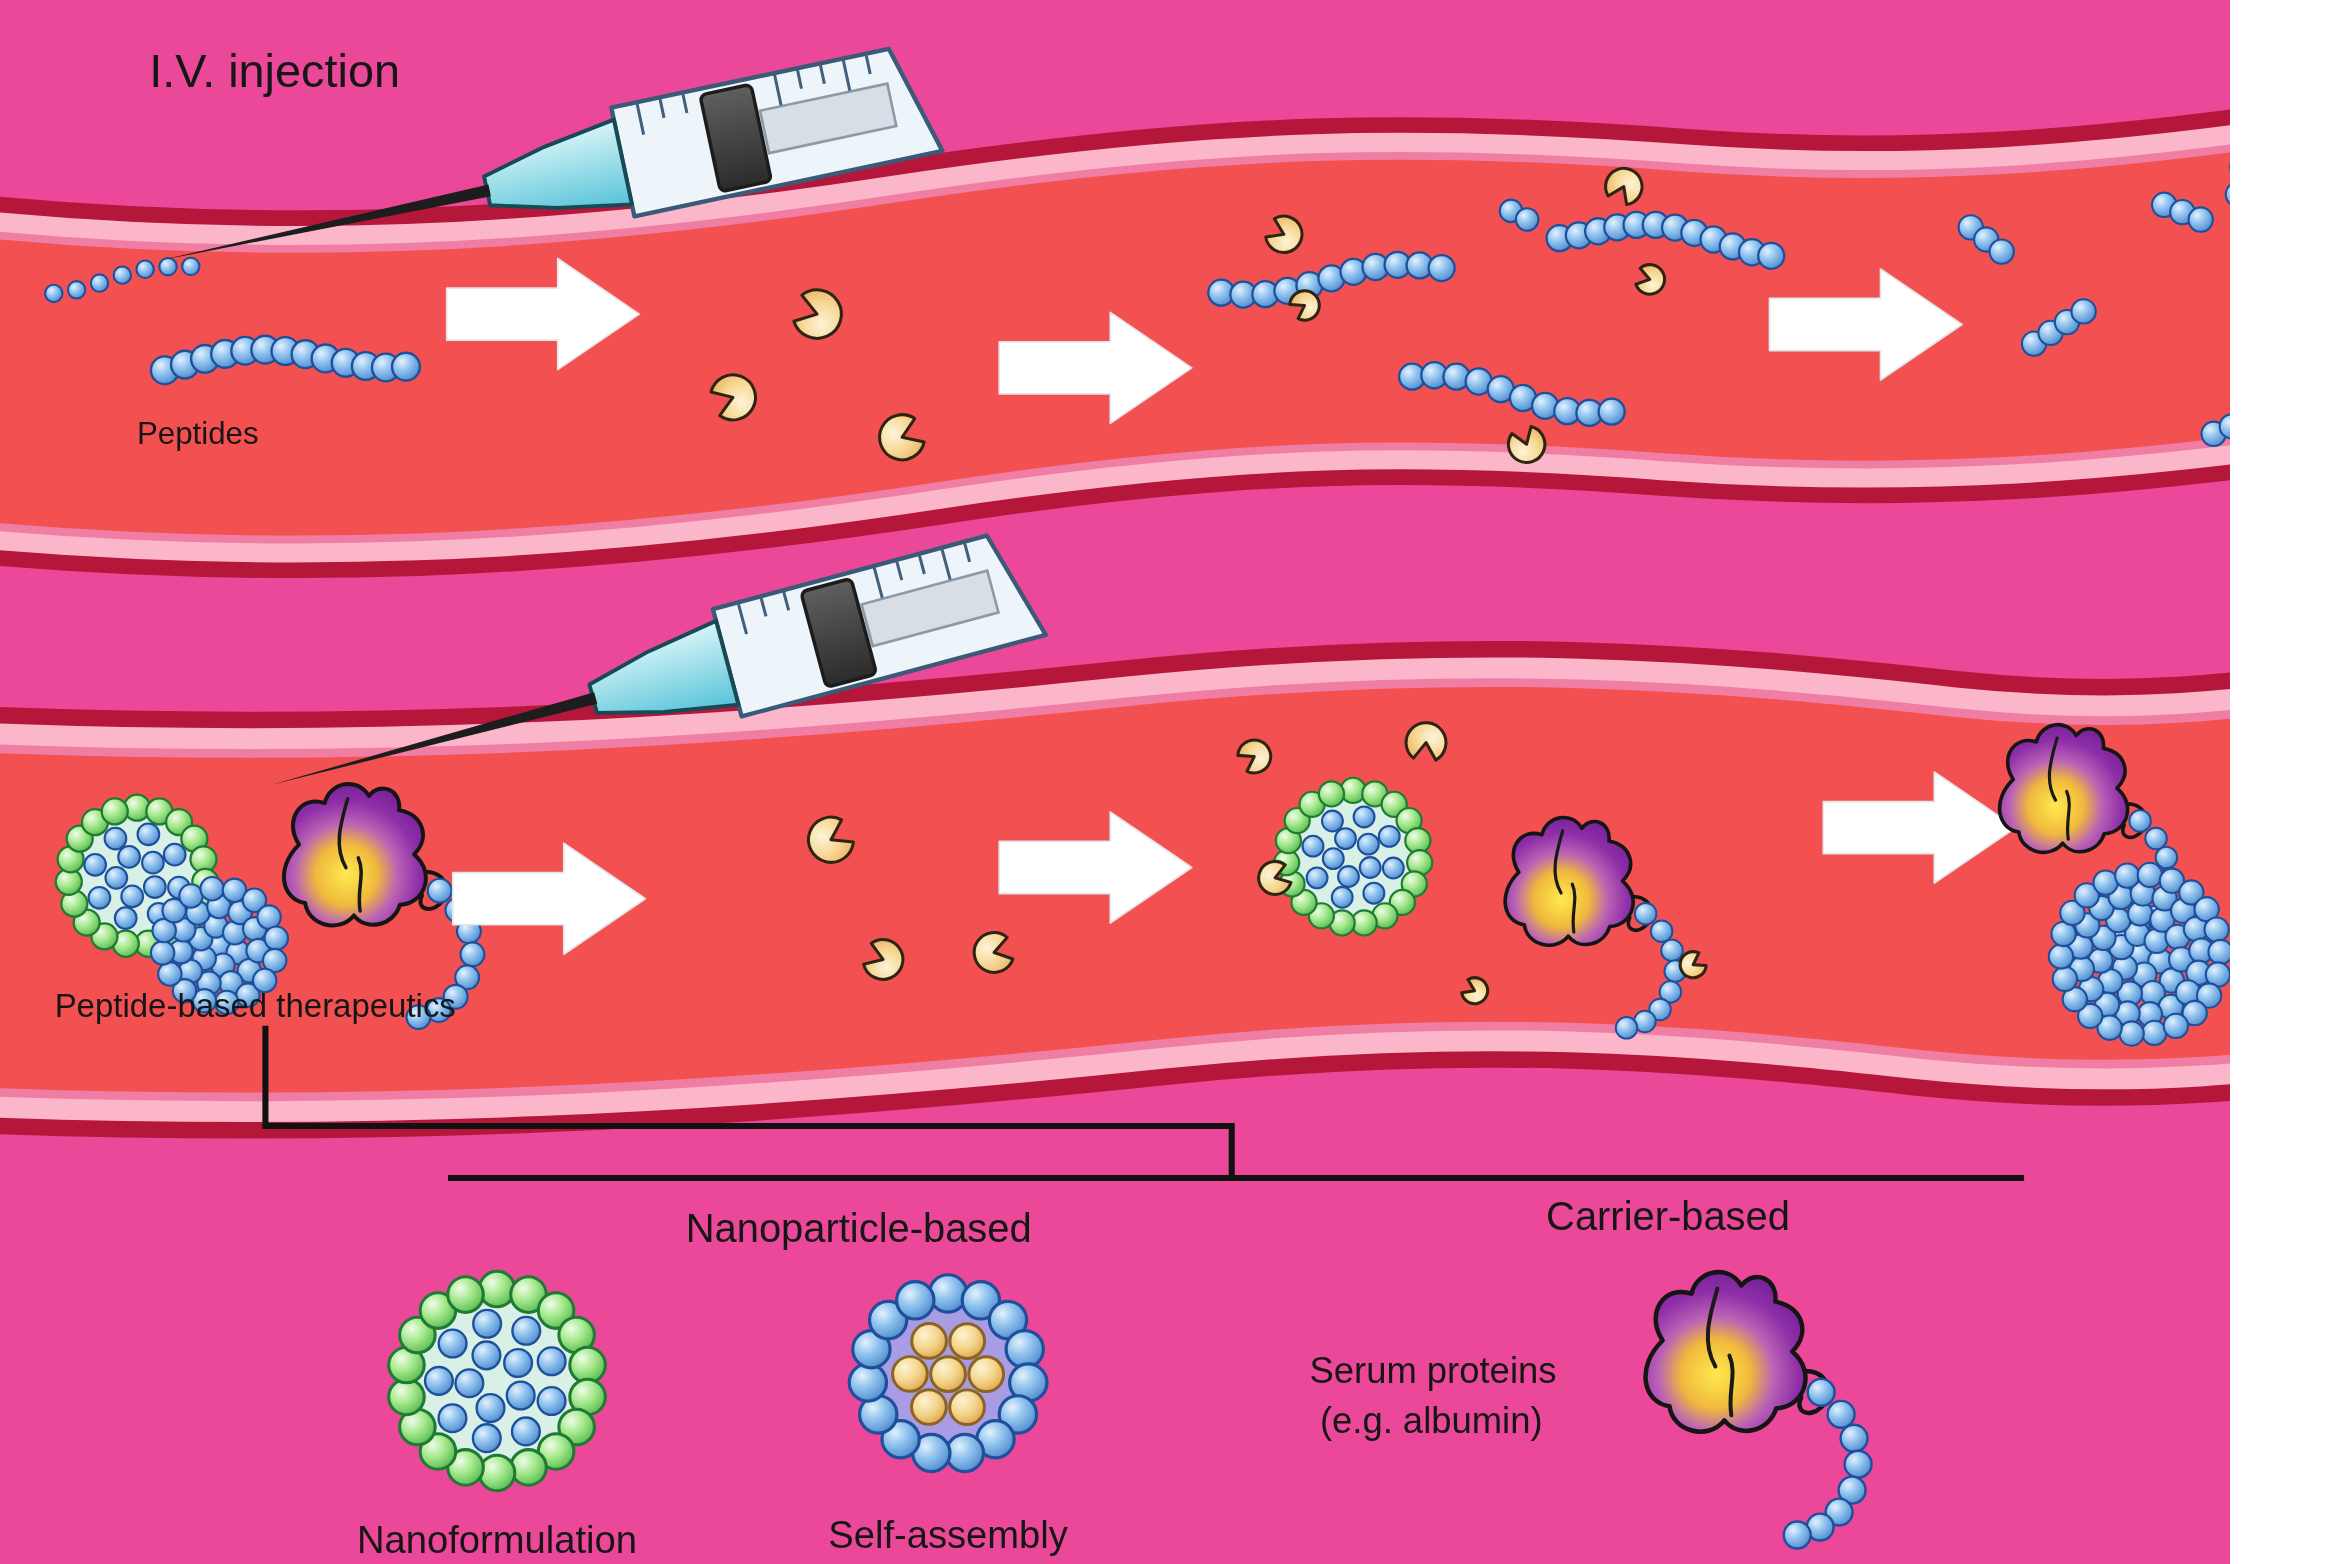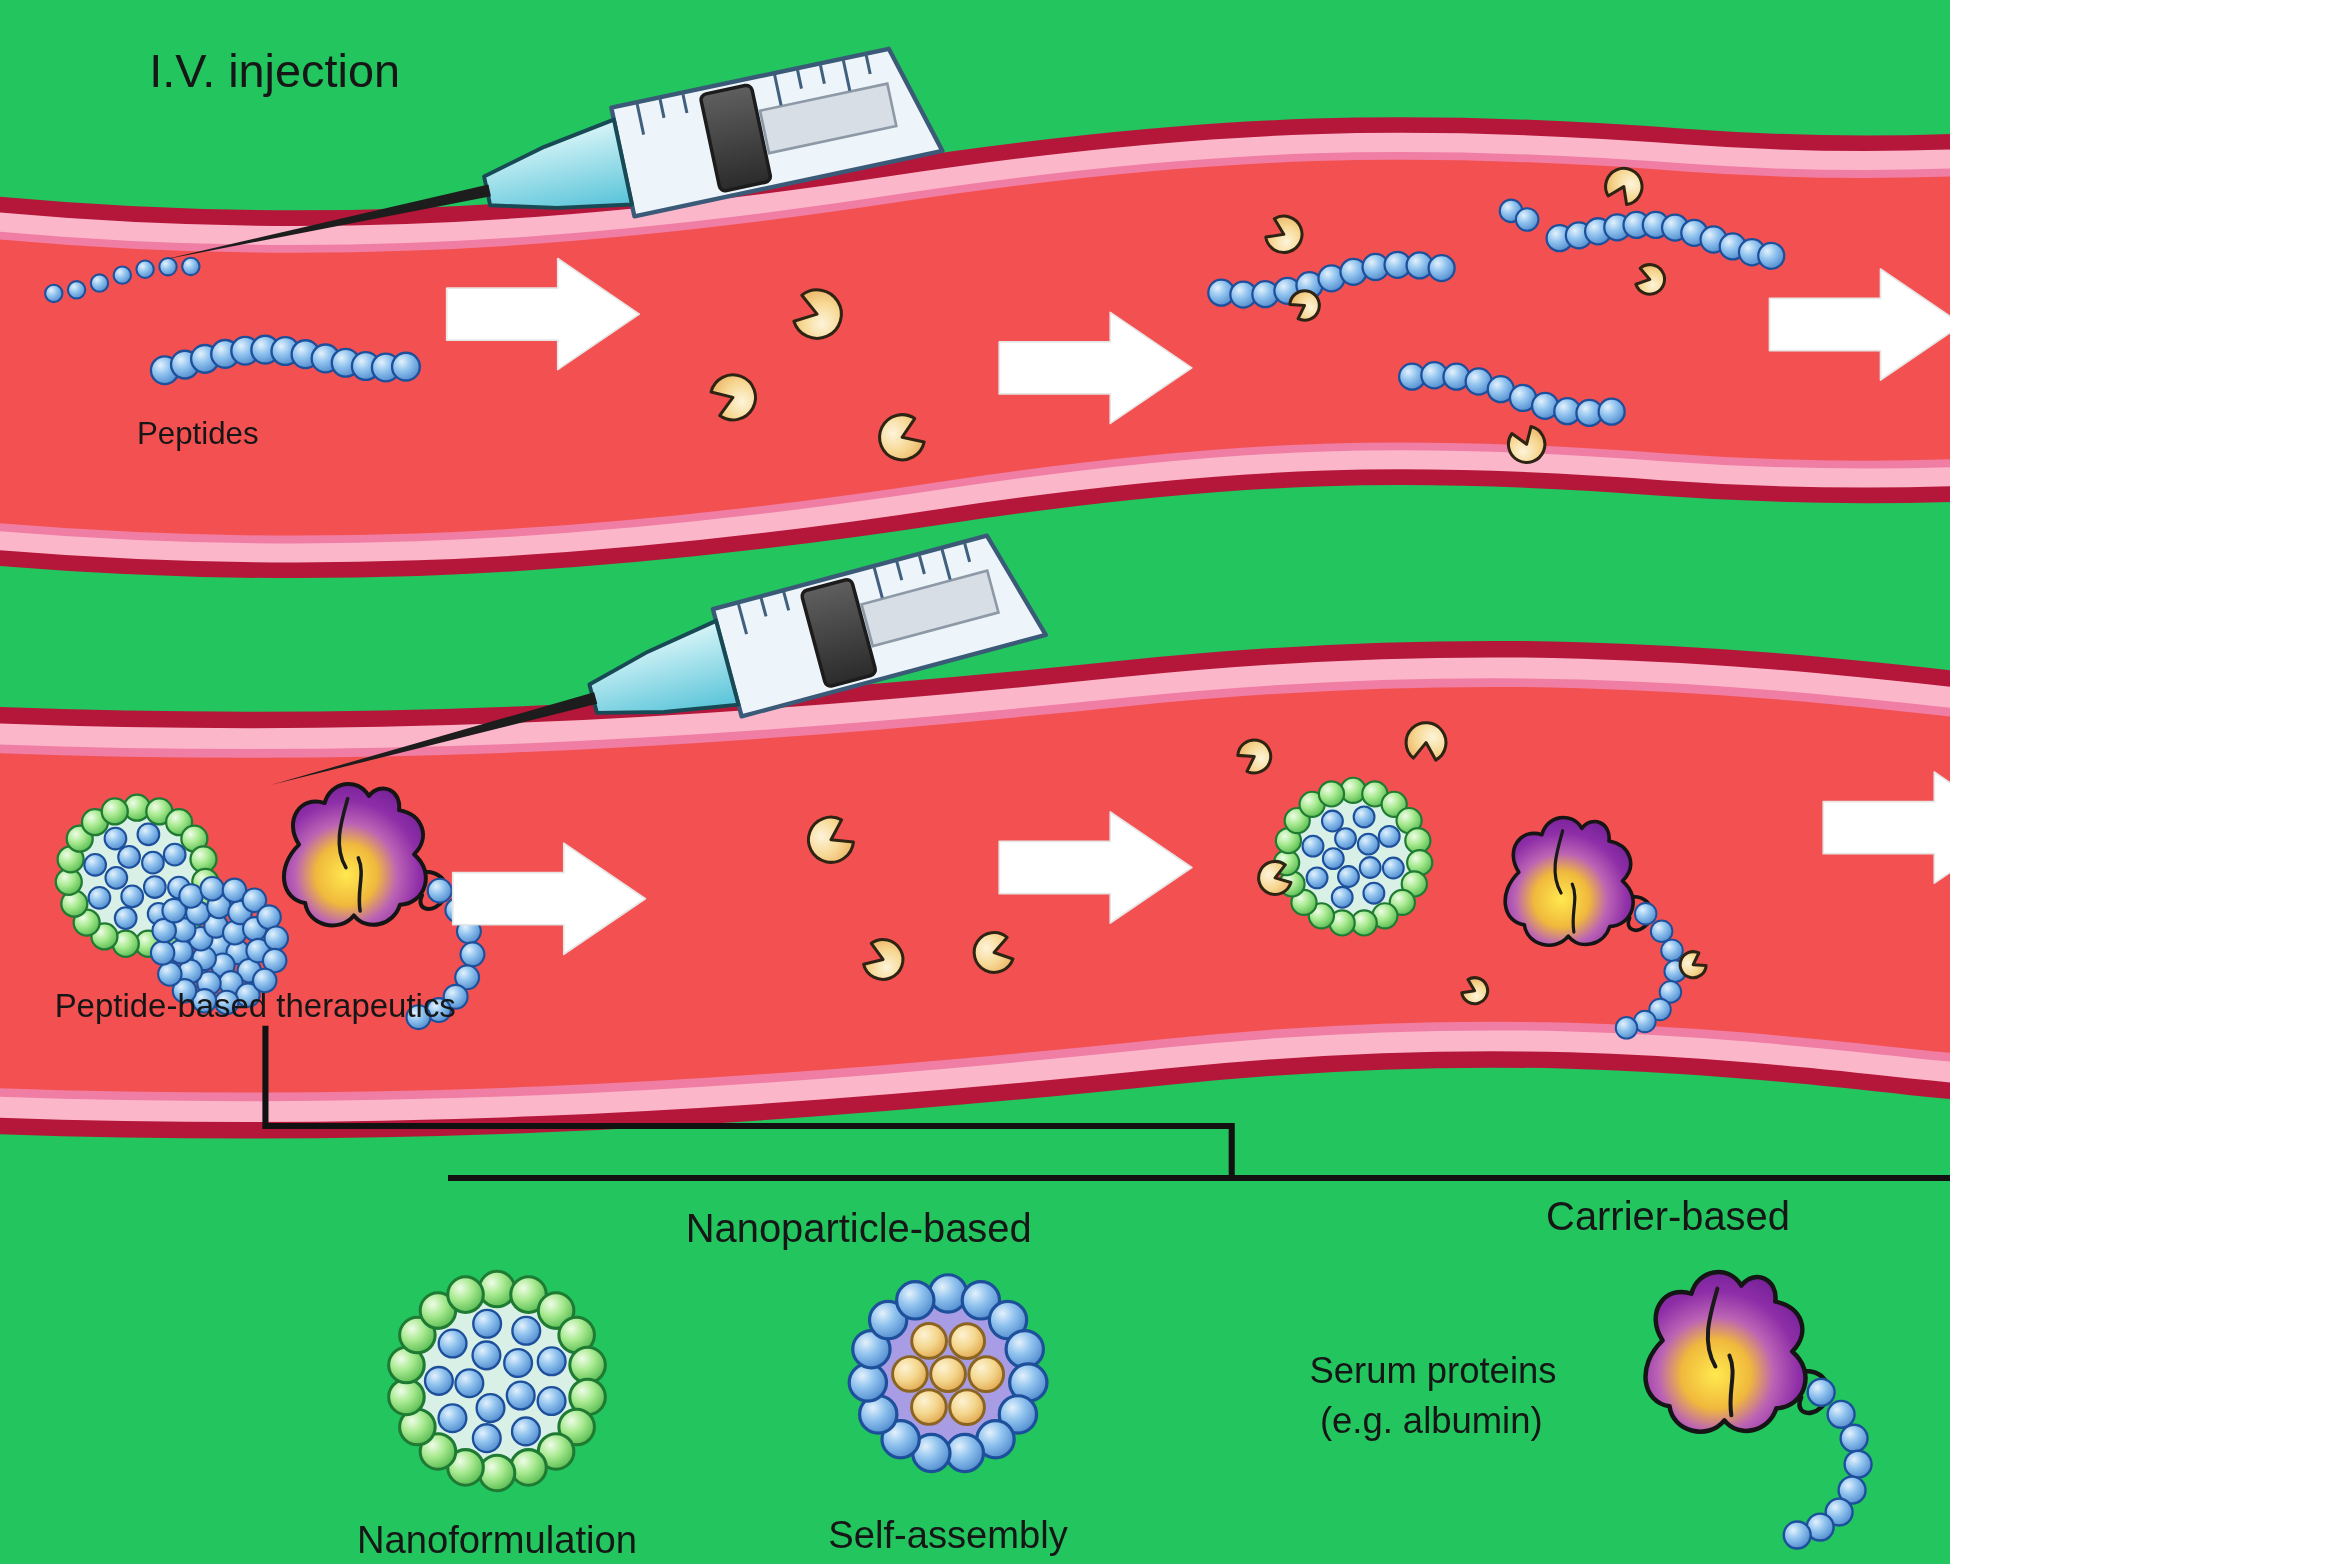--- a/index.html
+++ b/index.html
@@ -1,16 +1,16 @@
 <!DOCTYPE html>
 <html style="font-size:14px"><head>
 <meta charset="utf-8">
 <style>
   html,body{margin:0;padding:0;background:#ffffff;}
-  .stage{position:relative;width:1950px;height:1565px;background:#22c55e;overflow:hidden;}
+  .stage{position:relative;width:2230px;height:1565px;background:#ec4899;overflow:hidden;}
   svg{display:block;}
   text{font-family:"Liberation Sans",sans-serif;fill:#161616;}
   .t54{font-size:54px;}
   .t38{font-size:36px;}
   .t40{font-size:38px;}
   .t46{font-size:46px;}
   .t42{font-size:42px;}
   .t44{font-size:44px;}
   .mid{text-anchor:middle;}
 </style>

